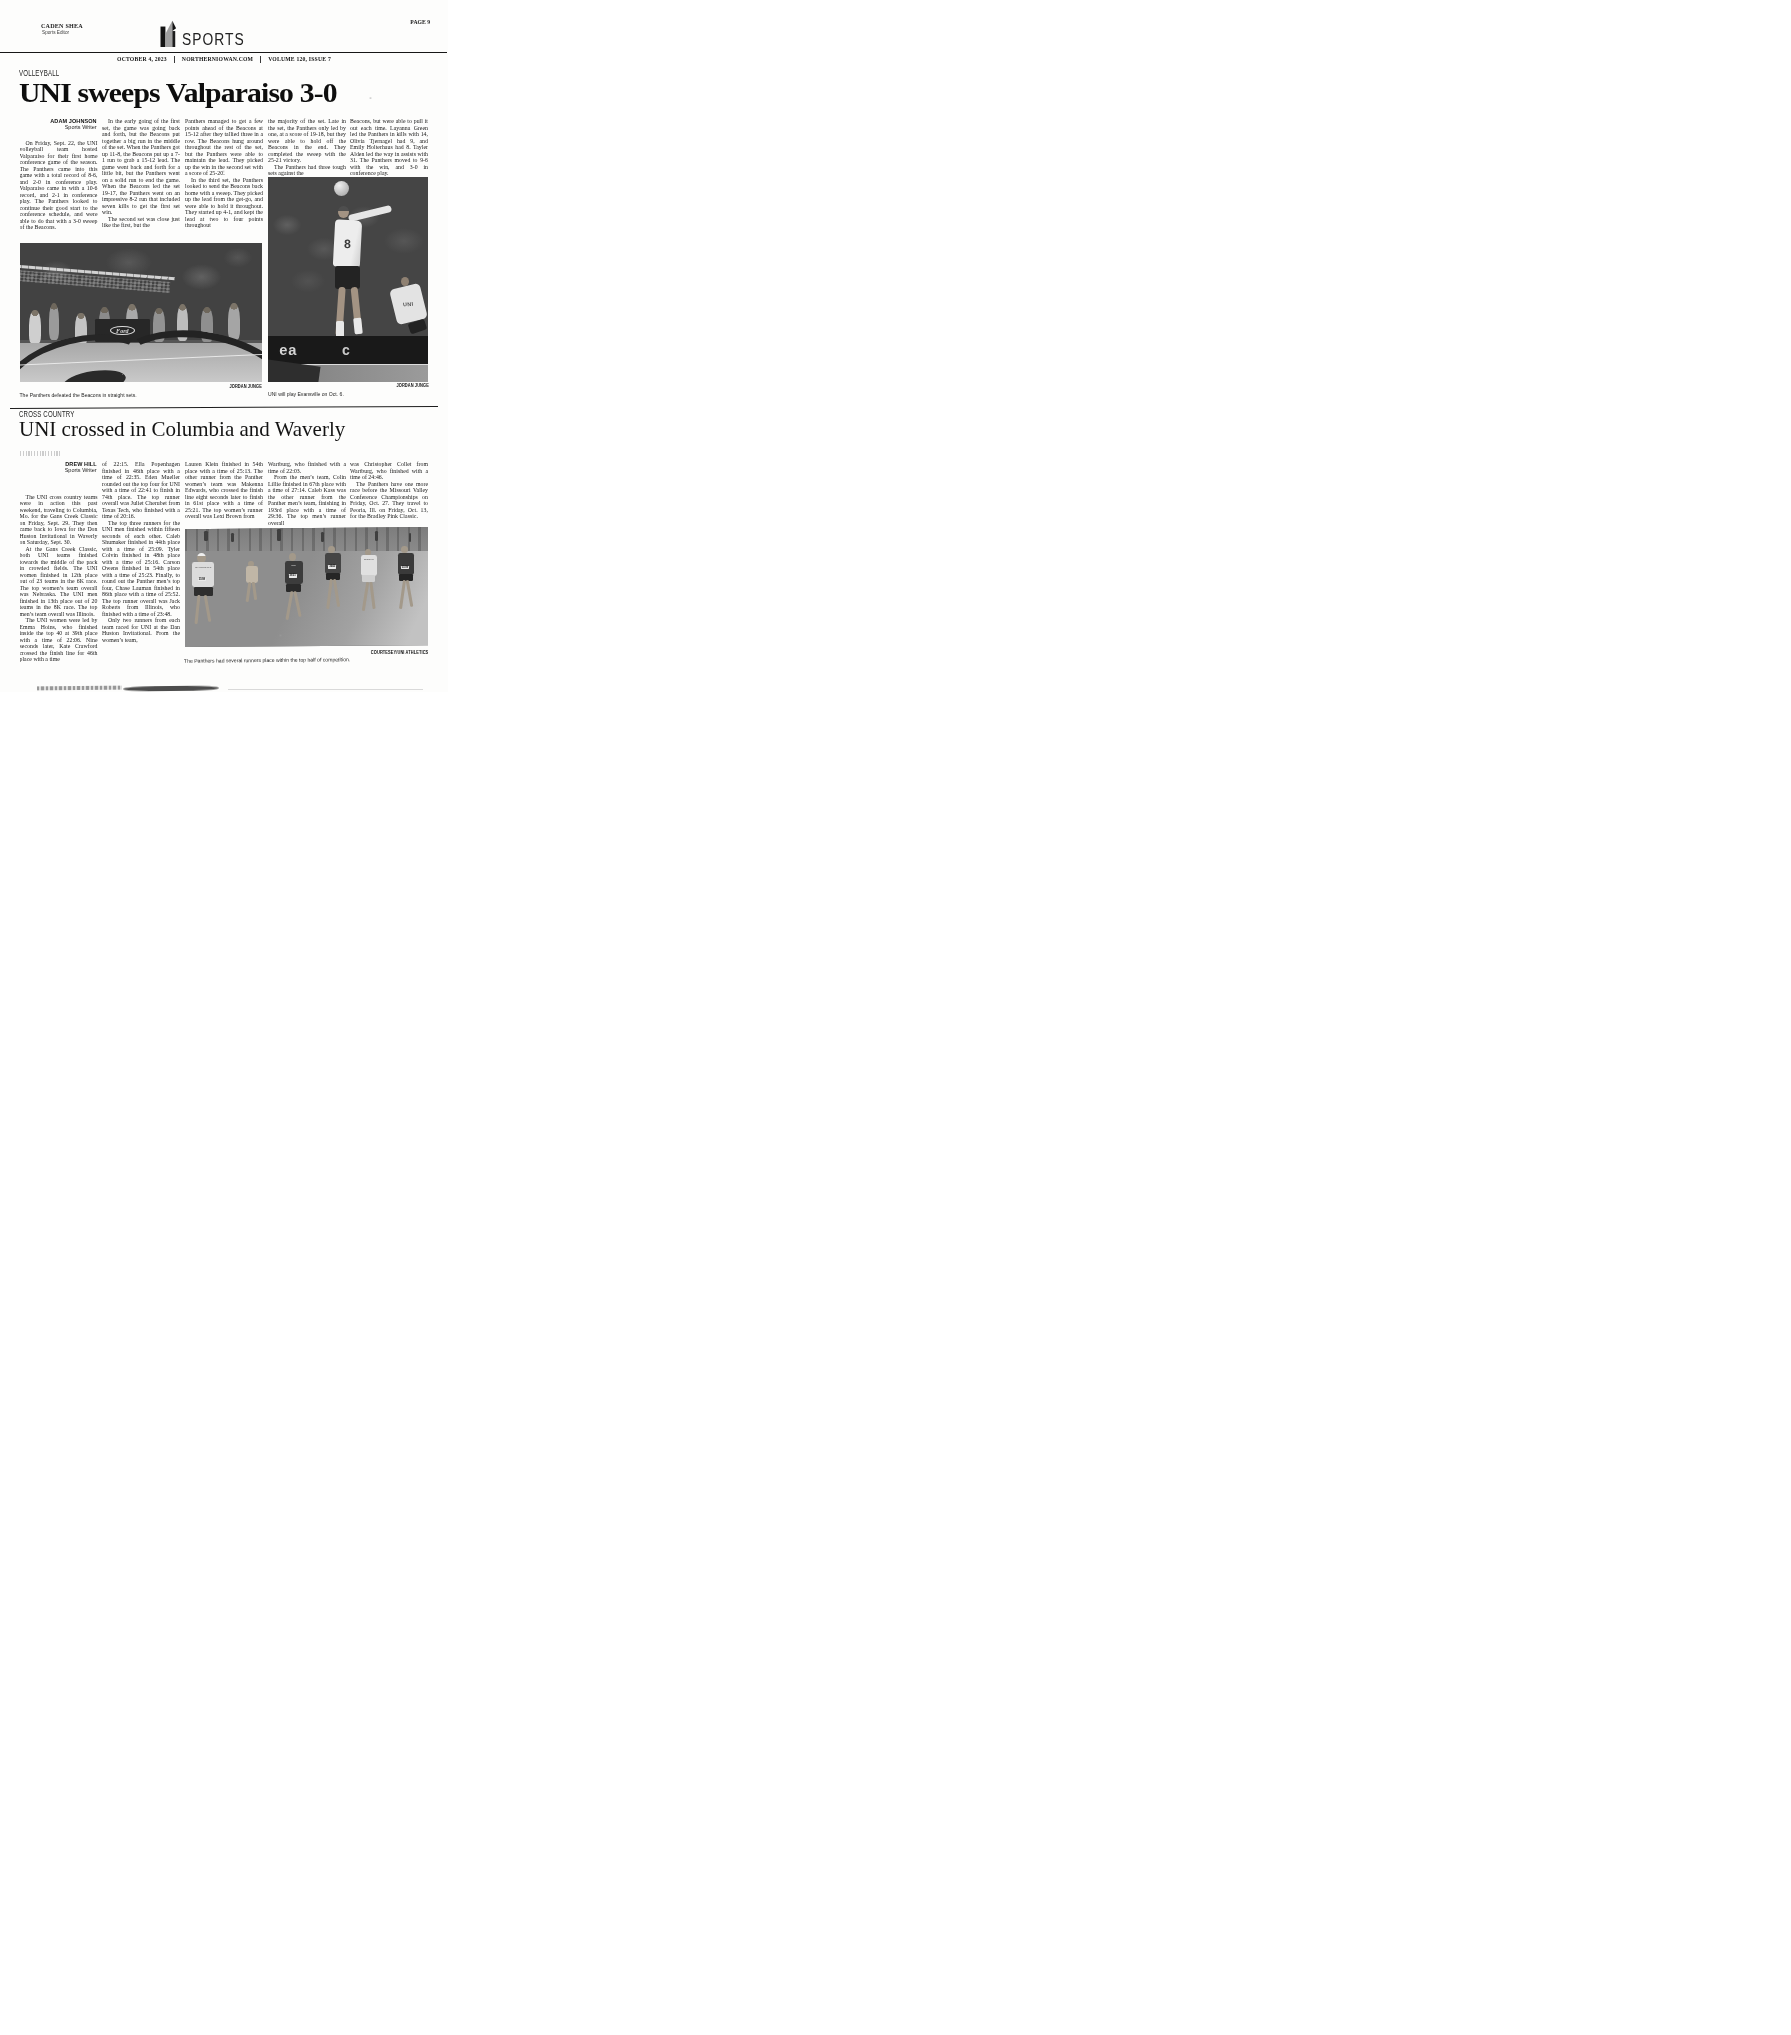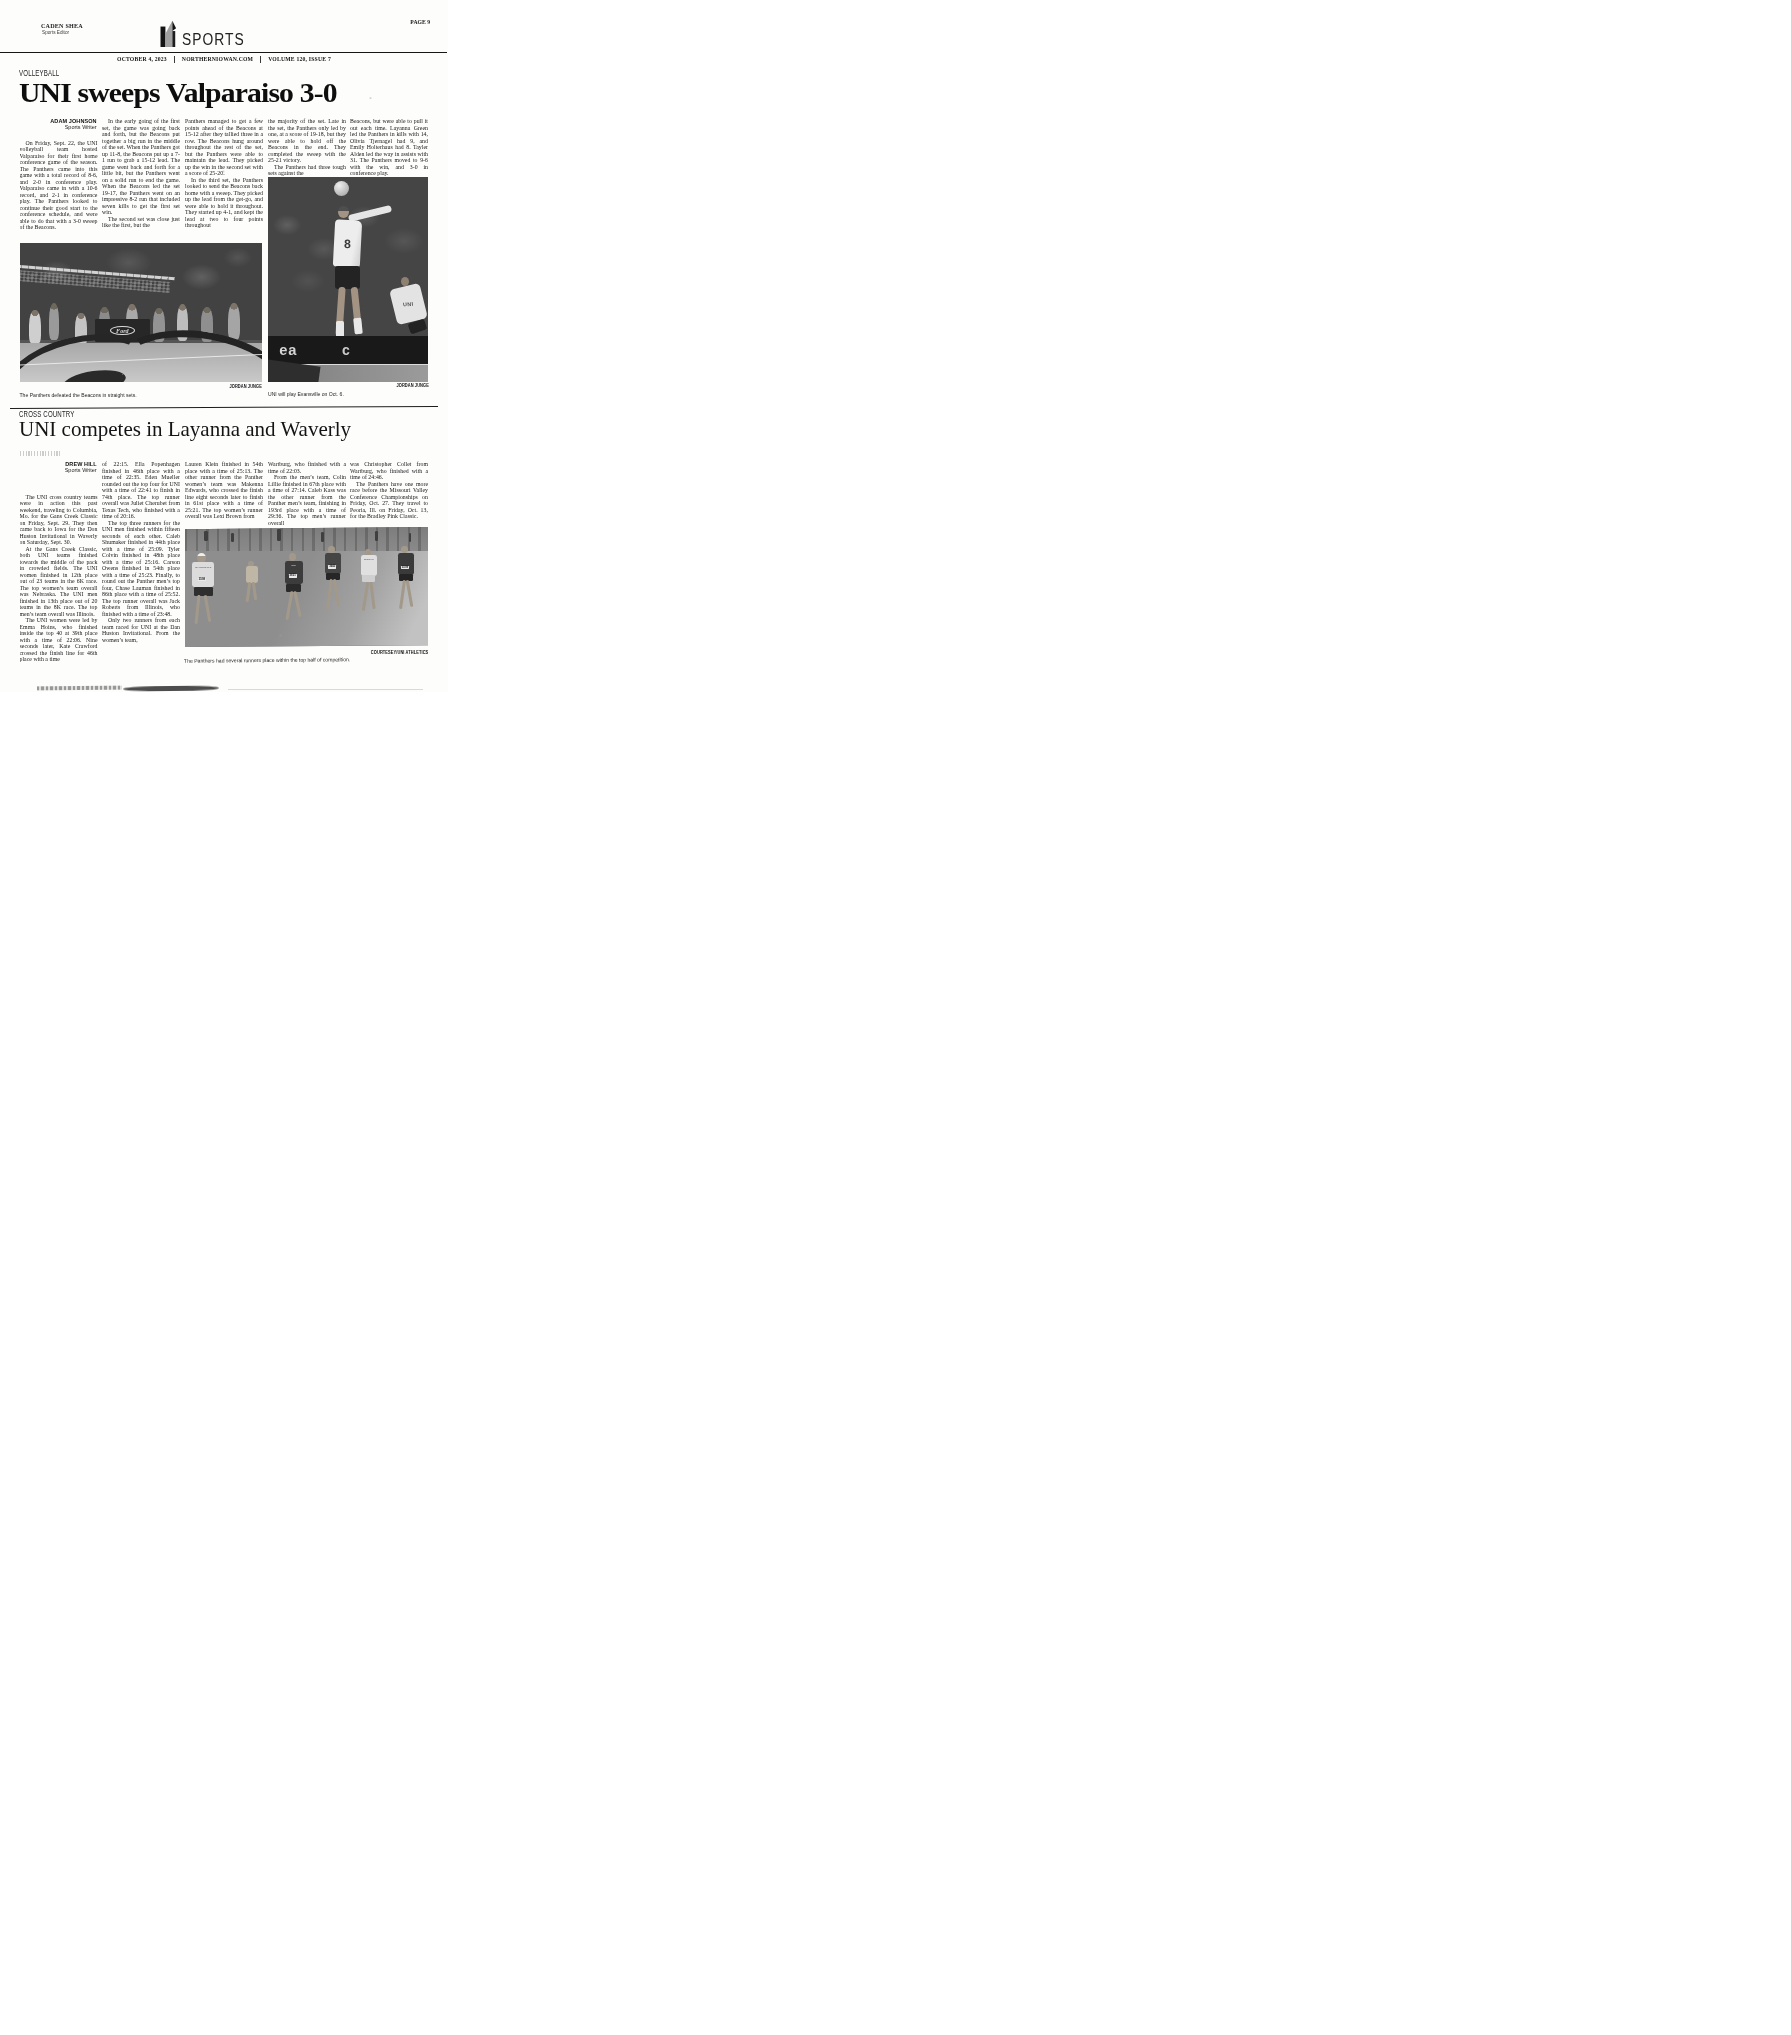--- a/index.html
+++ b/index.html
@@ -160,21 +160,21 @@
     <div class="blob" style="left:-10%;bottom:-3%;width:42%;height:13%;background:#2e2e2e;transform:rotate(8deg);"></div>
   </div>
 
   <div class="credit" style="right:186px;top:385px;">JORDAN JUNGE</div>
   <div class="caption" style="left:19.5px;top:392px;">The Panthers defeated the Beacons in straight sets.</div>
   <div class="credit" style="right:19.5px;top:384px;">JORDAN JUNGE</div>
   <div class="caption" style="left:268px;top:391px;">UNI will play Evansville on Oct. 6.</div>
 
   <div class="rule-cc"></div>
   <div class="sec" style="top:410px;">CROSS COUNTRY</div>
-  <div class="headline2">UNI competes in Layanna and Waverly</div>
+  <div class="headline2">UNI crossed in Columbia and Waverly</div>
   <div class="blob" style="left:19.5px;top:451px;width:41px;height:4.9px;opacity:.28;filter:blur(0.3px);background:repeating-linear-gradient(90deg,#555 0 1.2px,transparent 1.2px 2.8px);"></div>
 
   <div class="col" style="left:19.5px;top:461px;height:222px;">
     <div class="byline cc-by">
       <div class="byline-name">DREW HILL</div>
       <div class="byline-title">Sports Writer</div>
     </div>
     <p class="bp indent">The UNI cross country teams were in action this past weekend, traveling to Columbia, Mo. for the Gans Creek Classic on Friday, Sept. 29. They then came back to Iowa for the Don Huston Invitational in Waverly on Saturday, Sept. 30.</p>
     <p class="bp indent">At the Gans Creek Classic, both UNI teams finished towards the middle of the pack in crowded fields. The UNI women finished in 12th place out of 23 teams in the 6K race. The top women’s team overall was Nebraska. The UNI men finished in 13th place out of 20 teams in the 8K race. The top men’s team overall was Illinois.</p>
     <p class="bp indent">The UNI women were led by Emma Hoins, who finished inside the top 40 at 39th place with a time of 22:06. Nine seconds later, Kate Crawford crossed the finish line for 46th place with a time</p>

